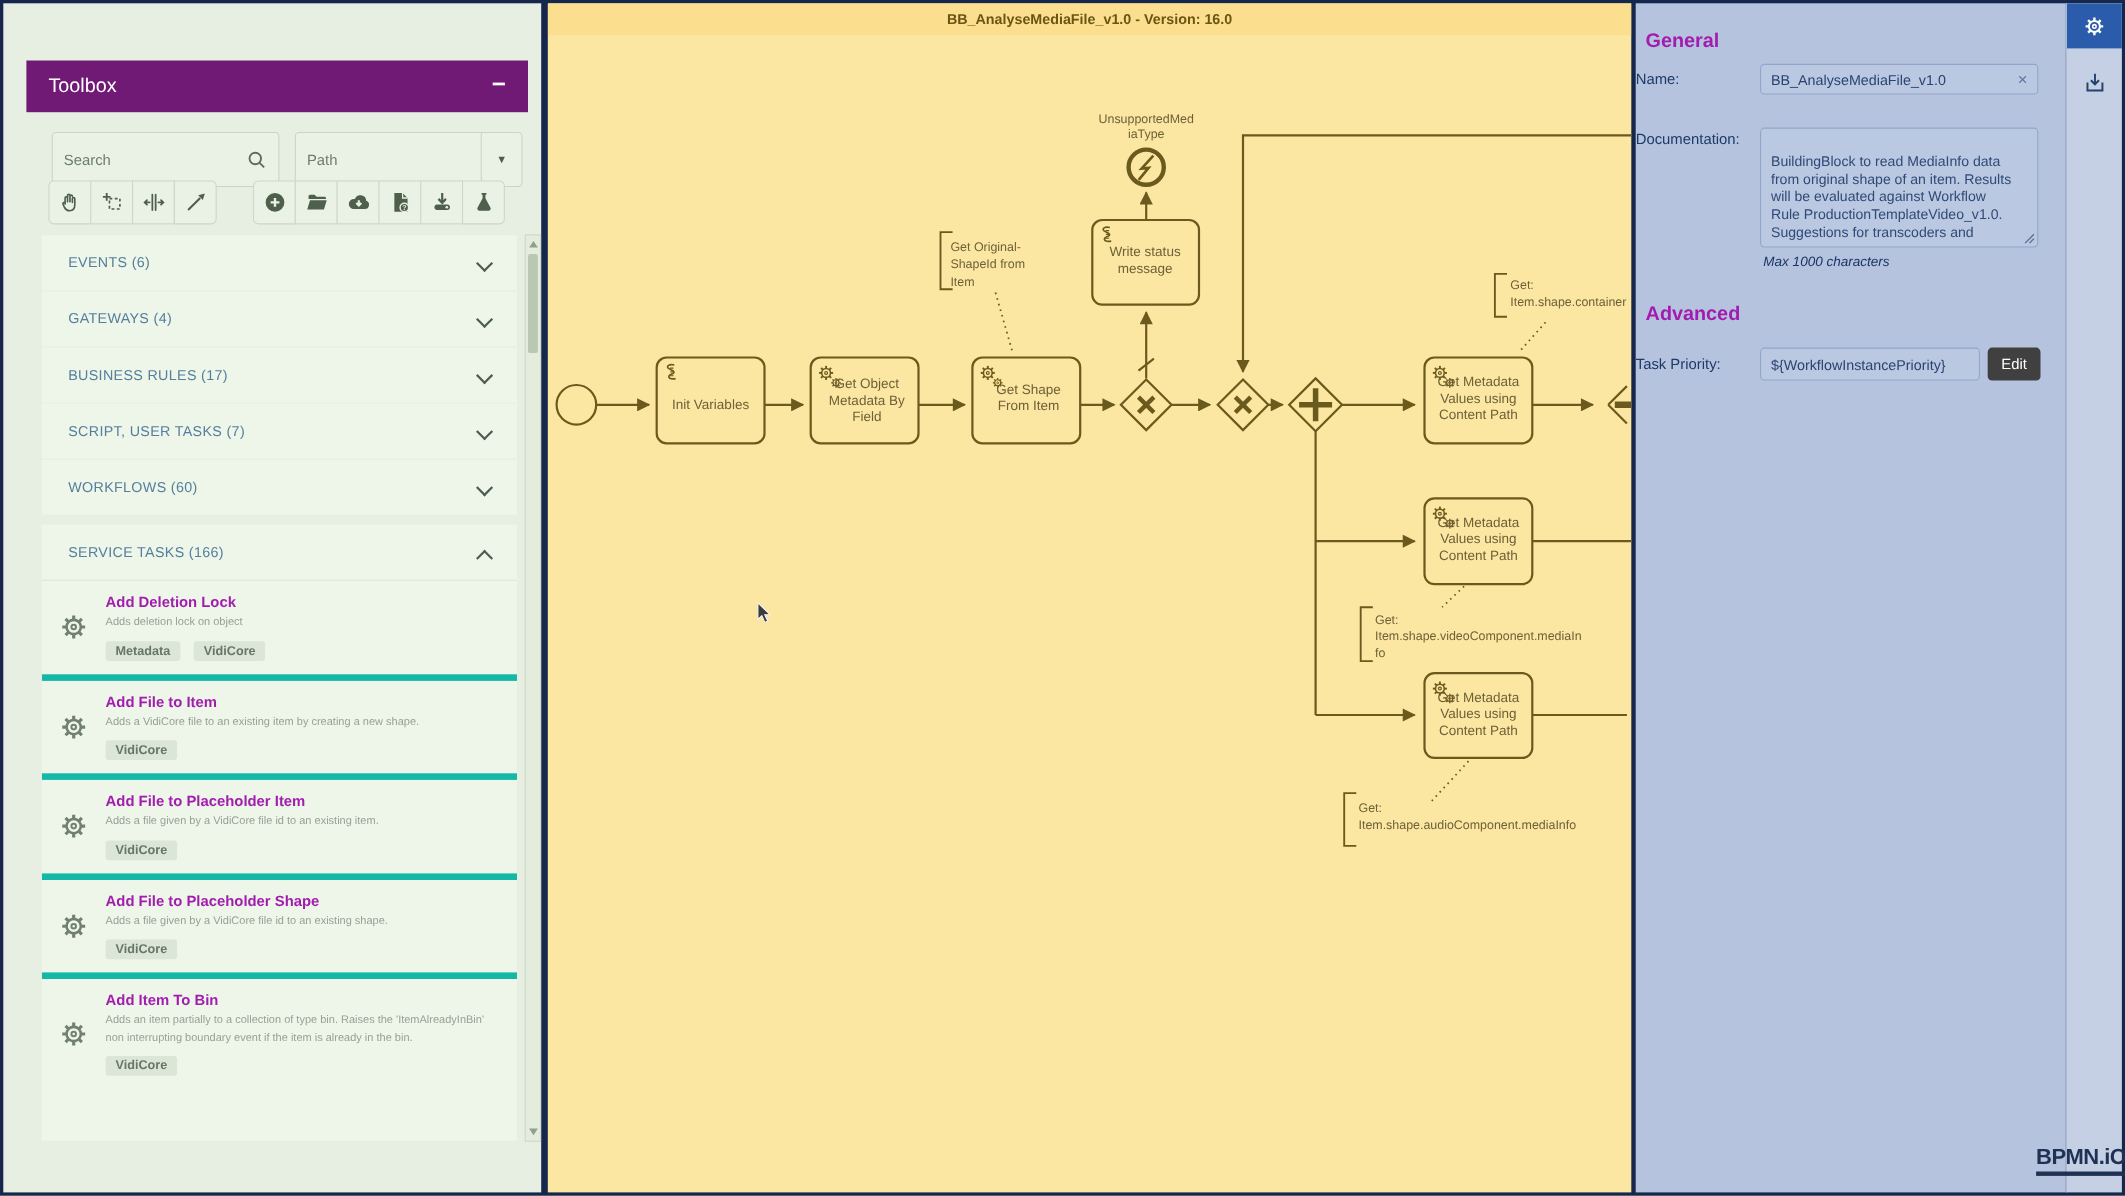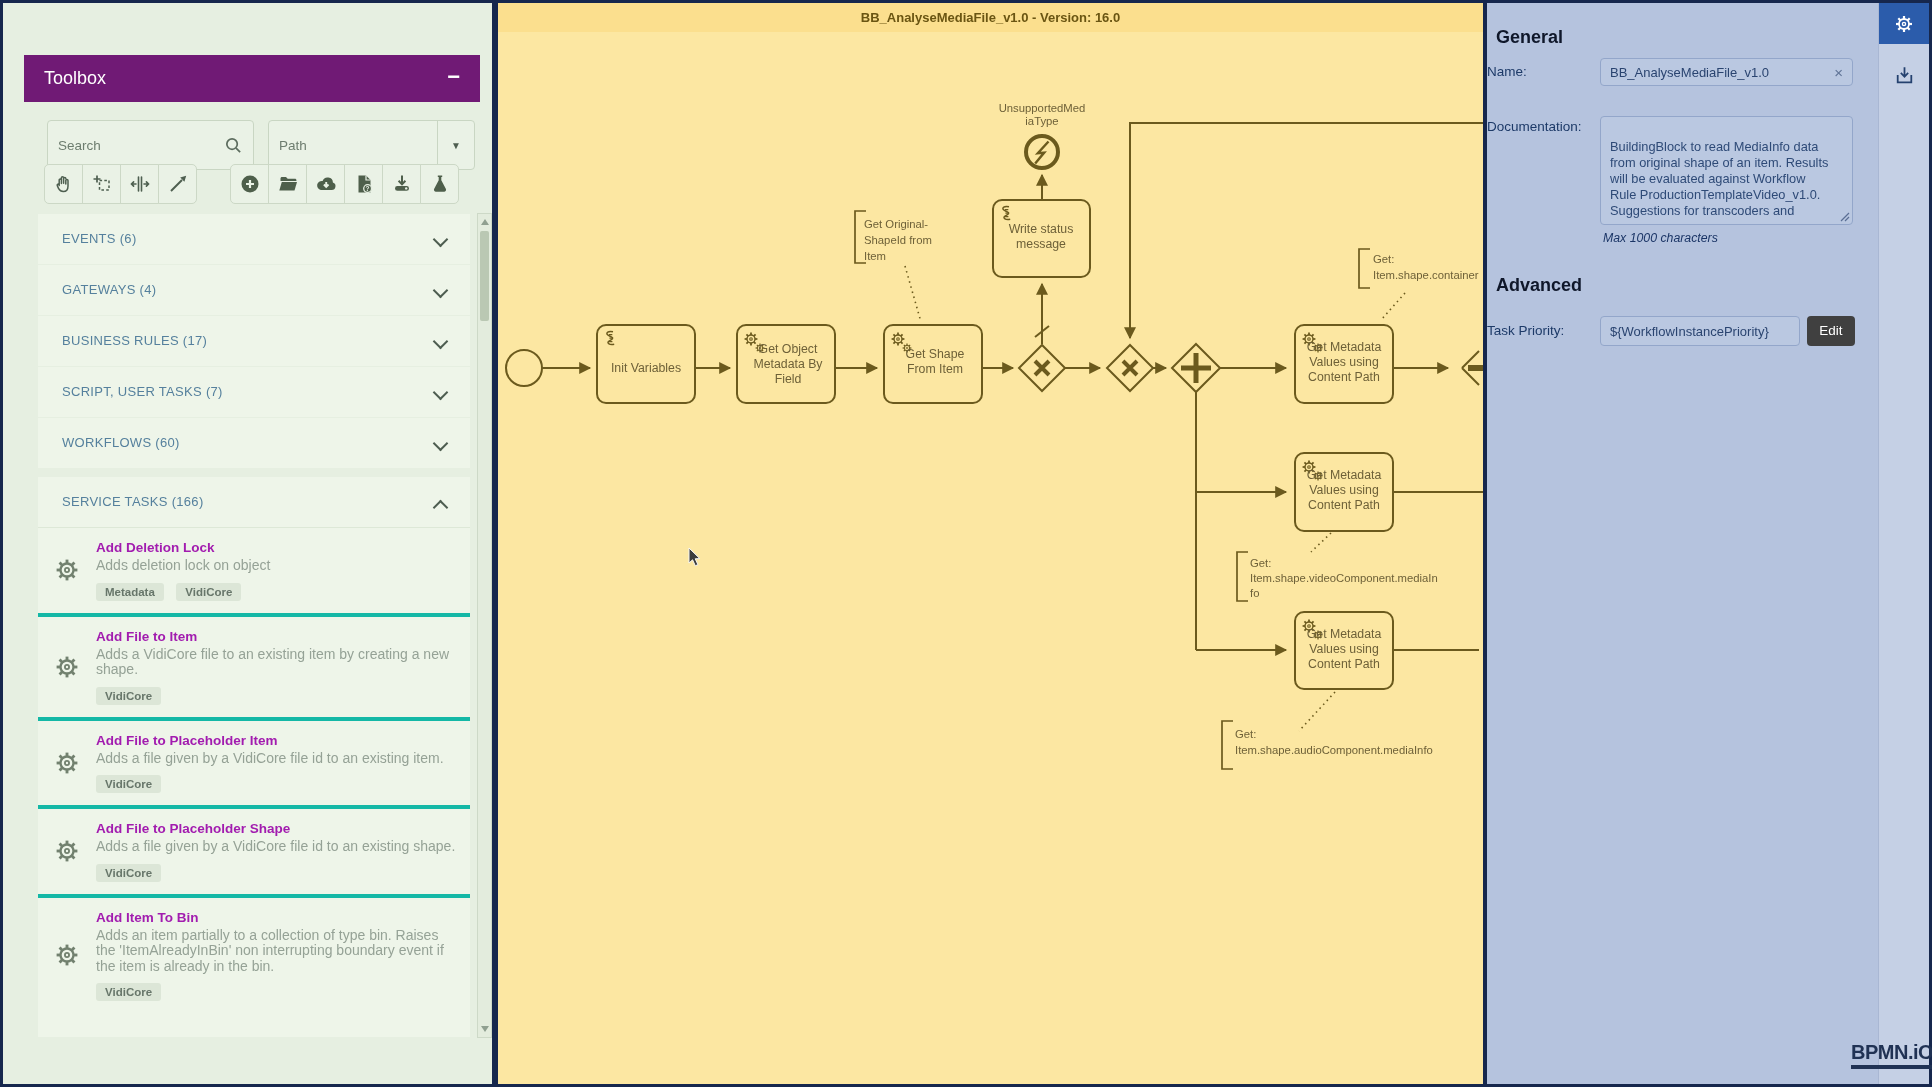--- a/index.html
+++ b/index.html
@@ -25,45 +25,45 @@
   .tbtn:first-child{margin-left:0;border-radius:5px 0 0 5px}
   .tbtn:last-child{border-radius:0 5px 5px 0}
   .ic-line{color:#4e5f50}.ic-fill{color:#4e5f4b}
   .cat{position:absolute;left:35px;width:432px;height:50px;background:#eef5e9;color:#55809d;
        font-size:13px;line-height:50px;padding-left:24px;box-sizing:border-box;letter-spacing:.3px}
   .chev{position:absolute;right:24px;top:20px;width:9px;height:9px;border-right:2px solid #4d5d50;
         border-bottom:2px solid #4d5d50;transform:rotate(45deg)}
   .chev.up{transform:rotate(-135deg);top:25px}
   #svcCard{position:absolute;left:35px;top:474px;width:432px;height:560px;background:#eef5e9;overflow:hidden}
   .svc-head{height:50px;color:#55809d;font-size:13px;line-height:50px;padding-left:24px;position:relative;letter-spacing:.3px}
-  .item{display:flex;padding:12px 14px 12px 16px;border-top:4px solid #14b8a6;align-items:center}
+  .item{display:flex;padding:12px 14px 12px 16px;border-top:6px solid #14b8a6;align-items:center}
   .item .gear-ic{width:26px;height:26px;color:#72816f;flex:0 0 26px}
   .ibody{margin-left:16px;flex:1}
   .ititle{font-size:13.5px;font-weight:bold;color:#a21caf;margin-bottom:3px}
-  .idesc{font-size:14px;color:#95a296;line-height:15.5px}
+  .idesc{font-size:10px;color:#95a296;line-height:15.5px}
   .chips{margin-top:8px}
   .chip{display:inline-block;background:#dce6d7;color:#67766a;font-size:11.5px;font-weight:bold;
         padding:3px 9px;border-radius:3px;margin-right:8px}
   #lscroll{position:absolute;left:474px;top:210px;width:15px;height:825px;background:#e3ecdd;border:1px solid #cdd9c7;box-sizing:border-box}
   .sb-thumb{position:absolute;left:2px;top:17px;width:9px;height:90px;background:#bac8b3;border-radius:2px}
   .tri{position:absolute;left:3px;width:0;height:0;border-left:4.5px solid transparent;border-right:4.5px solid transparent}
   .tri.up{top:5px;border-bottom:6px solid #90a090}
   .tri.dn{bottom:5px;border-top:6px solid #90a090}
 
   
   #canvas{left:498px;width:985px;background:#fce7a2}
   .cv-title{position:absolute;left:0;top:0;width:100%;height:29px;background:#fbdf8e;color:#6a5512;
             font-size:13px;font-weight:bold;text-align:center;line-height:29px}
   #bpmn{position:absolute;left:0;top:0;color:#6b5a1d}
   #bpmn text{font-family:"Liberation Sans",sans-serif;fill:#6e6138}
   .cursor{position:absolute;left:688px;top:548px}
 
   
   #props{left:1487px;width:391px;background:#b5c3de;color:#1d3a68}
-  .sec-h{position:absolute;left:9px;font-size:18px;font-weight:bold;color:#0f172a}
+  .sec-h{position:absolute;left:9px;font-size:18px;font-weight:bold;color:#a21caf}
   .plabel{position:absolute;text-align:left;font-size:13.5px;color:#1d3a68}
   .pinput{position:absolute;background:#bac8e1;border:1px solid #93a6ca;border-radius:4px;box-sizing:border-box;
           font-size:13px;color:#2a4470;display:flex;align-items:center;padding:0 9px}
   #nameInput{left:113px;top:55px;width:253px;height:28px}
   .clear-x{margin-left:auto;color:#5f7396;font-size:15px;cursor:pointer}
   #docArea{left:113px;top:113px;width:253px;height:109px;padding:6px 9px;display:block;
            font-size:12.8px;line-height:16px;color:#2e4a77;white-space:pre-line;overflow:hidden;position:absolute}
   .rs-handle{position:absolute;right:2px;bottom:2px}
   .hint{position:absolute;left:116px;top:228px;font-size:12.3px;font-style:italic;color:#1b3566}
   #tpInput{left:113px;top:313px;width:200px;height:30px}

